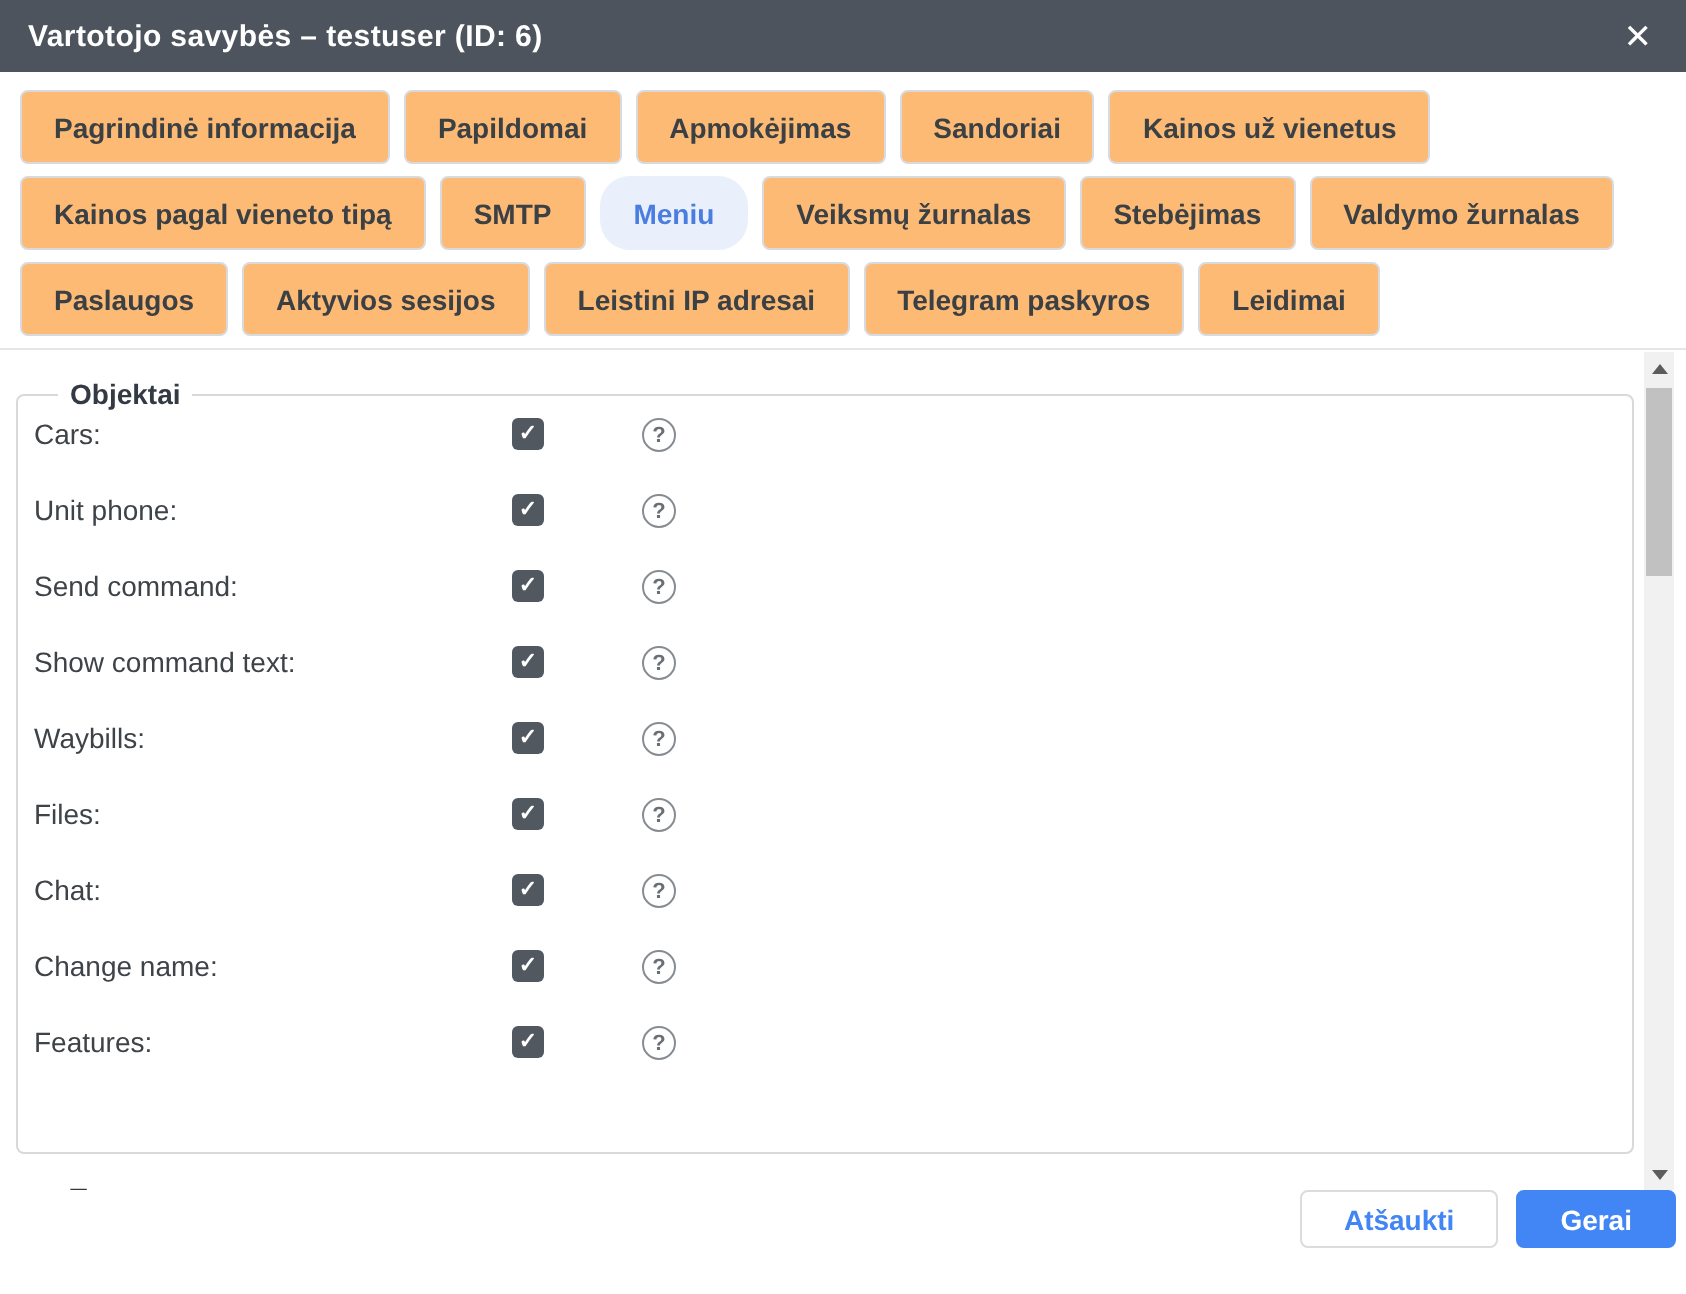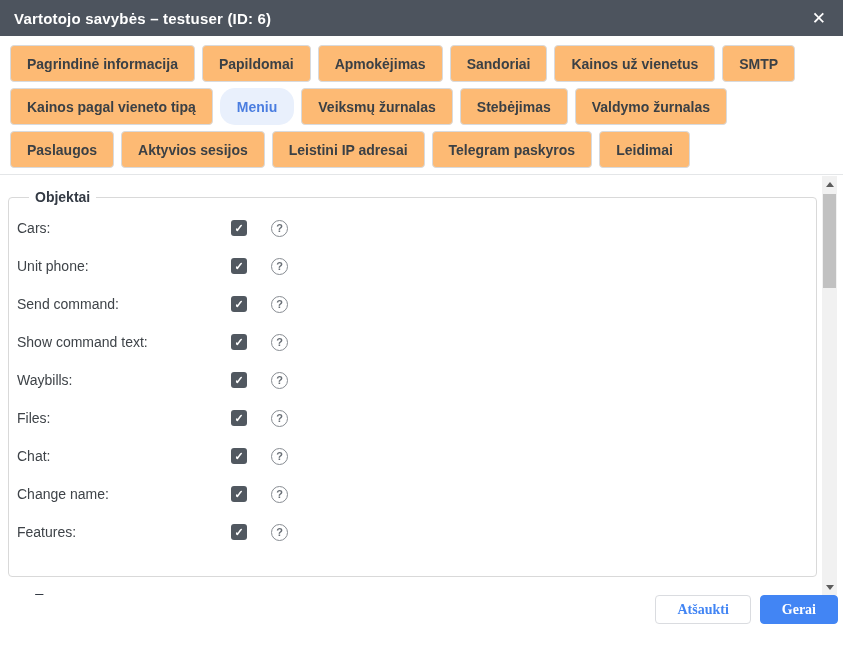--- a/index.html
+++ b/index.html
@@ -54,21 +54,21 @@
   .sections { position: absolute; top: 0; left: 0; right: 0; bottom: 0; overflow: hidden; }
   fieldset {
     border: 1px solid #d9d9d9; border-radius: 4px;
     margin: 14px 26px 0 8px; padding: 4px 0 25px 8px;
     min-height: 46px;
   }
   legend {
     font-size: 14px; font-weight: 700; color: #333a44;
     padding: 0 6px; margin-left: 12px;
   }
-  .row { display: flex; align-items: center; height: 38px; }
+  .row { display: flex; align-items: flex-start; height: 38px; gap: 25px; }
   .lbl { flex: 0 0 214px; font-size: 14px; color: #3e4348; }
   .cb {
     width: 16px; height: 16px; border-radius: 3px;
     background: var(--checkbox-bg, #515860);
     display: flex; align-items: center; justify-content: center;
     cursor: pointer; flex: 0 0 16px;
   }
   .cb .check { color: #fff; font-size: 11px; font-weight: 700; line-height: 1; }
   .help {
     margin-left: 24px;
@@ -101,21 +101,21 @@
   }
   .sb-thumb {
     position: absolute; top: 18px; left: 1px;
     width: 13px; height: 94px; background: #c1c1c1; cursor: pointer;
   }
 
   
   .footer {
     flex: 1 1 auto;
     display: flex; align-items: center; justify-content: flex-end;
-    gap: 9px; padding: 0 5px 4px 0; background: #fff; font-family: Liberation Serif, serif;
+    gap: 9px; padding: 0 5px 4px 0; background: #fff;
   }
   .btn {
     height: 29px; border-radius: 4px; padding: 0 21px;
     font-family: inherit; font-size: 14px; font-weight: 600; cursor: pointer;
   }
   .btn-cancel {
     background: #fff; border: 1px solid #dadce0;
     color: var(--accent, #4285f4);
   }
   .btn-ok {
@@ -132,22 +132,22 @@
     <span class="title">Vartotojo savybės – testuser (ID: 6)</span>
     <span class="close">✕</span>
   </header>
 
   <nav class="tabs" id="tabs">
       <button class="tab">Pagrindinė informacija</button>
       <button class="tab">Papildomai</button>
       <button class="tab">Apmokėjimas</button>
       <button class="tab">Sandoriai</button>
       <button class="tab">Kainos už vienetus</button>
+      <button class="tab">Kainos pagal vieneto tipą</button>
       <button class="tab">SMTP</button>
-      <button class="tab">Kainos pagal vieneto tipą</button>
       <button class="tab active">Meniu</button>
       <button class="tab">Veiksmų žurnalas</button>
       <button class="tab">Stebėjimas</button>
       <button class="tab">Valdymo žurnalas</button>
       <button class="tab">Paslaugos</button>
       <button class="tab">Aktyvios sesijos</button>
       <button class="tab">Leistini IP adresai</button>
       <button class="tab">Telegram paskyros</button>
       <button class="tab">Leidimai</button>
     </nav>

